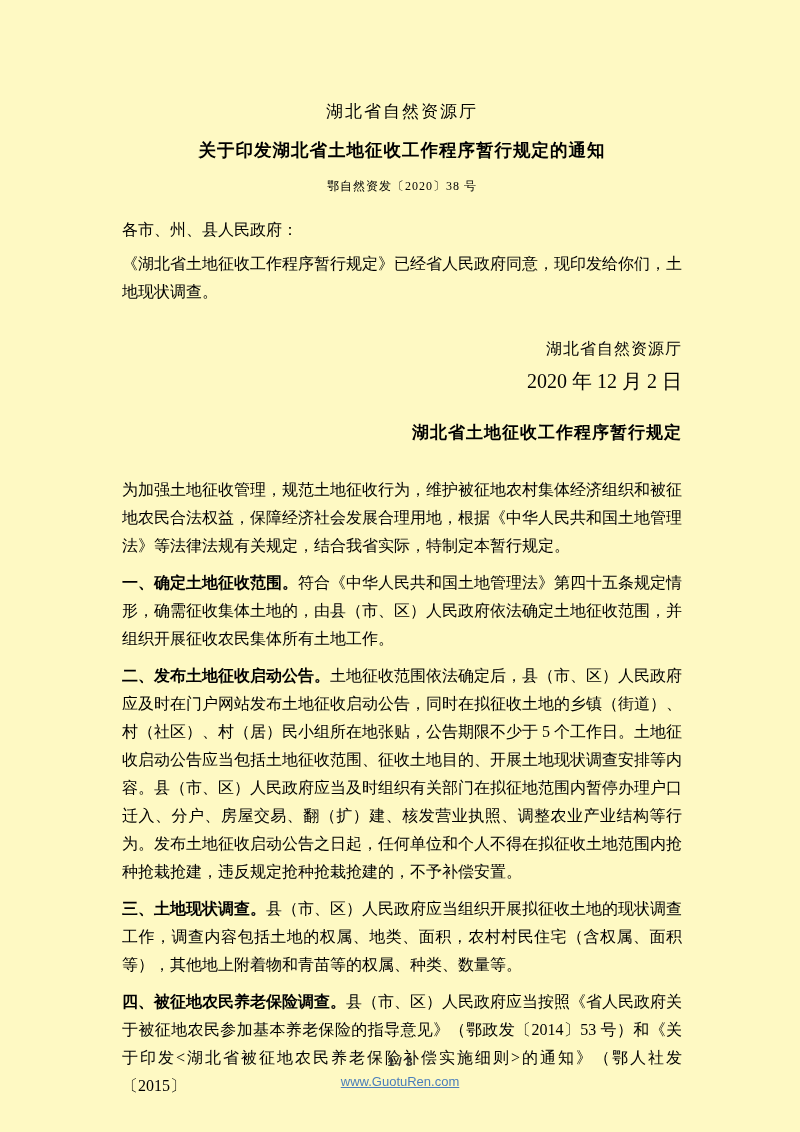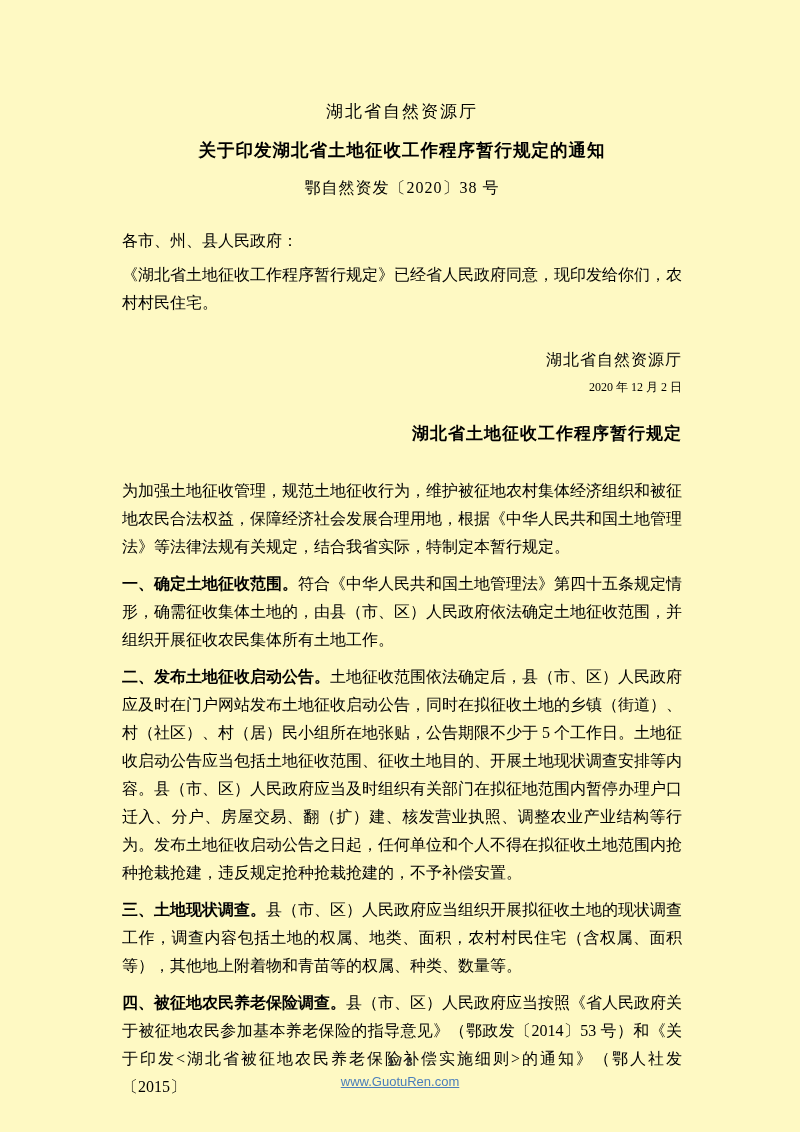--- a/index.html
+++ b/index.html
@@ -29,23 +29,23 @@
   .doc-title {
     text-align: center;
     font-size: 17.5px;
     font-weight: bold;
     font-family: "Liberation Sans", "DejaVu Sans", sans-serif;
     letter-spacing: 1px;
     margin-bottom: 16px;
   }
   .doc-number {
     text-align: center;
-    font-size: 16px;
+    font-size: 12px;
     letter-spacing: 1px;
-    margin-bottom: 28px;
+    margin-bottom: 21px;
   }
   .validity {
     text-align: center;
     font-size: 17px;
     font-weight: bold;
     font-family: "Liberation Sans", "DejaVu Sans", sans-serif;
     margin-bottom: 44px;
   }
   
   .salutation {
@@ -59,21 +59,21 @@
     text-align: justify;
   }
   .signer {
     text-align: right;
     font-size: 16px;
     letter-spacing: 1px;
     margin-top: 33px;
   }
   .sign-date {
     text-align: right;
-    font-size: 12px;
+    font-size: 20px;
     margin-top: 8px;
   }
   
   .reg-title {
     text-align: right;
     font-size: 17px;
     font-weight: bold;
     font-family: "Liberation Sans", "DejaVu Sans", sans-serif;
     letter-spacing: 1px;
     margin-top: 26px;
@@ -114,21 +114,21 @@
 <body>
 
 <div class="page">
   <div class="content">
 
     <div class="agency">湖北省自然资源厅</div>
     <h1 class="doc-title">关于印发湖北省土地征收工作程序暂行规定的通知</h1>
     <div class="doc-number">鄂自然资发〔2020〕38 号</div>
 
     <p class="salutation">各市、州、县人民政府：</p>
-    <p class="letter-body">《湖北省土地征收工作程序暂行规定》已经省人民政府同意，现印发给你们，农村村民住宅。</p>
+    <p class="letter-body">《湖北省土地征收工作程序暂行规定》已经省人民政府同意，现印发给你们，土地现状调查。</p>
     <p class="signer">湖北省自然资源厅</p>
     <p class="sign-date">2020 年 12 月 2 日</p>
 
     <h2 class="reg-title">湖北省土地征收工作程序暂行规定</h2>
 
     <p class="para"><span>为加强土地征收管理，规范土地征收行为，维护被征地农村集体经济组织和被征地农民合法权益，保障经济社会发展合理用地，根据《中华人民共和国土地管理法》等法律法规有关规定，结合我省实际，特制定本暂行规定。</span></p>
 
     <p class="para"><span class="sec-heading">一、确定土地征收范围。</span><span>符合《中华人民共和国土地管理法》第四十五条规定情形，确需征收集体土地的，由县（市、区）人民政府依法确定土地征收范围，并组织开展征收农民集体所有土地工作。</span></p>
 
     <p class="para"><span class="sec-heading">二、发布土地征收启动公告。</span><span>土地征收范围依法确定后，县（市、区）人民政府应及时在门户网站发布土地征收启动公告，同时在拟征收土地的乡镇（街道）、村（社区）、村（居）民小组所在地张贴，公告期限不少于 5 个工作日。土地征收启动公告应当包括土地征收范围、征收土地目的、开展土地现状调查安排等内容。县（市、区）人民政府应当及时组织有关部门在拟征地范围内暂停办理户口迁入、分户、房屋交易、翻（扩）建、核发营业执照、调整农业产业结构等行为。发布土地征收启动公告之日起，任何单位和个人不得在拟征收土地范围内抢种抢栽抢建，违反规定抢种抢栽抢建的，不予补偿安置。</span></p>

